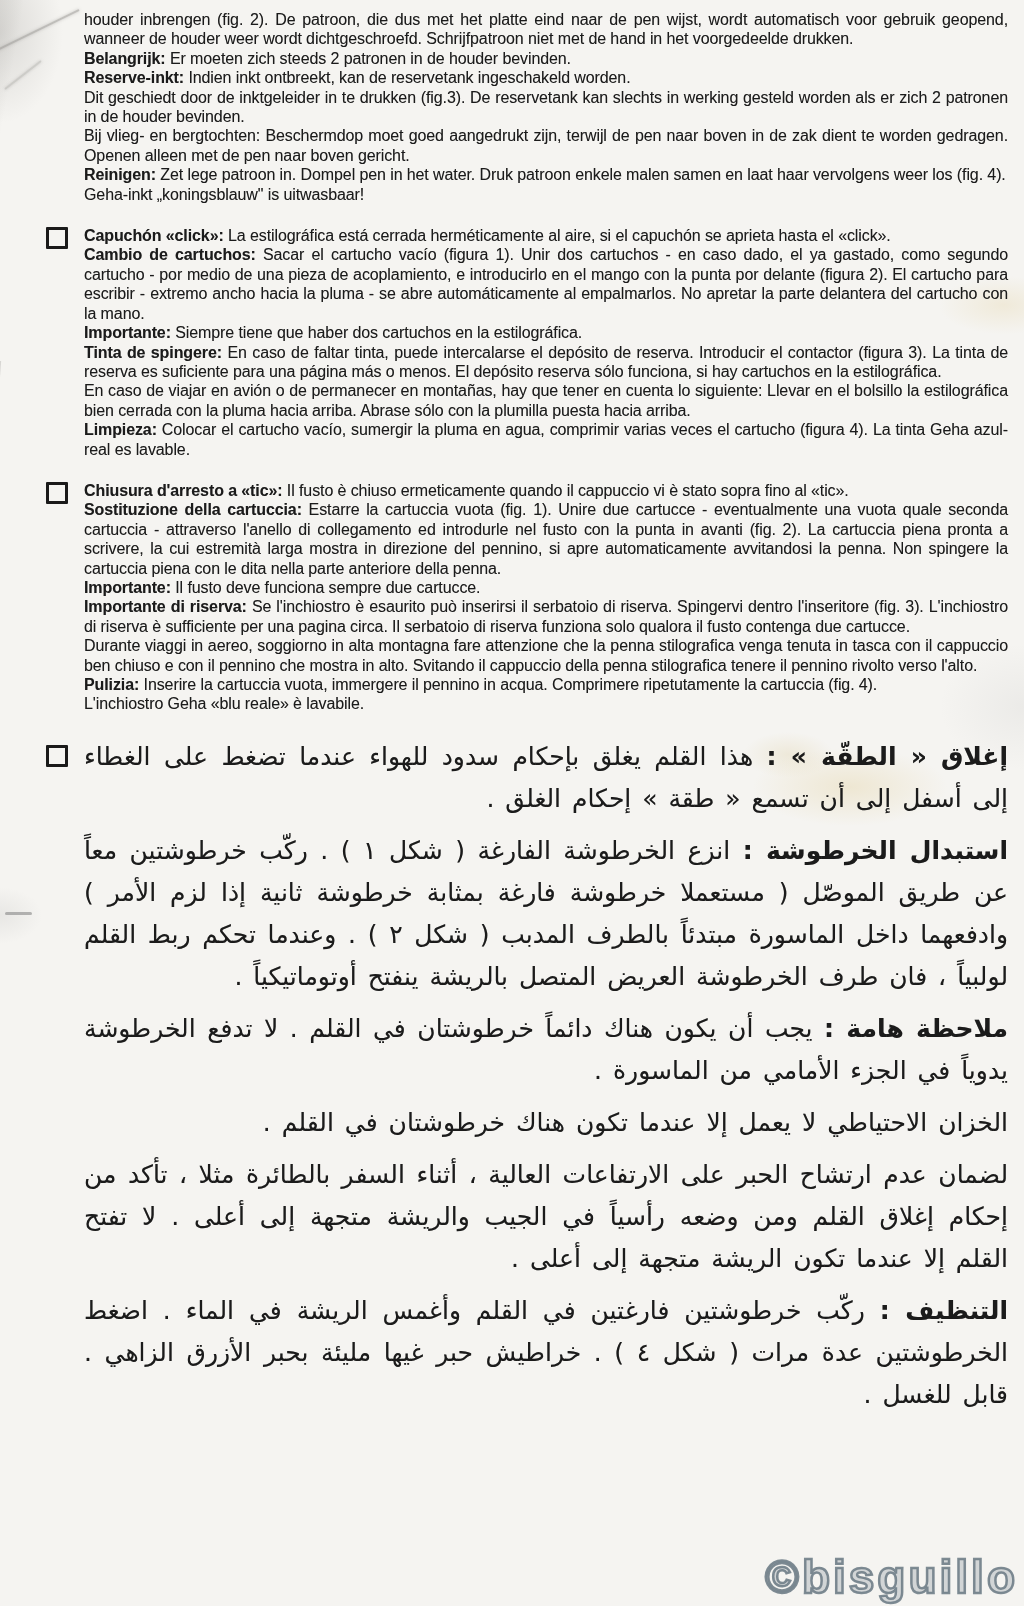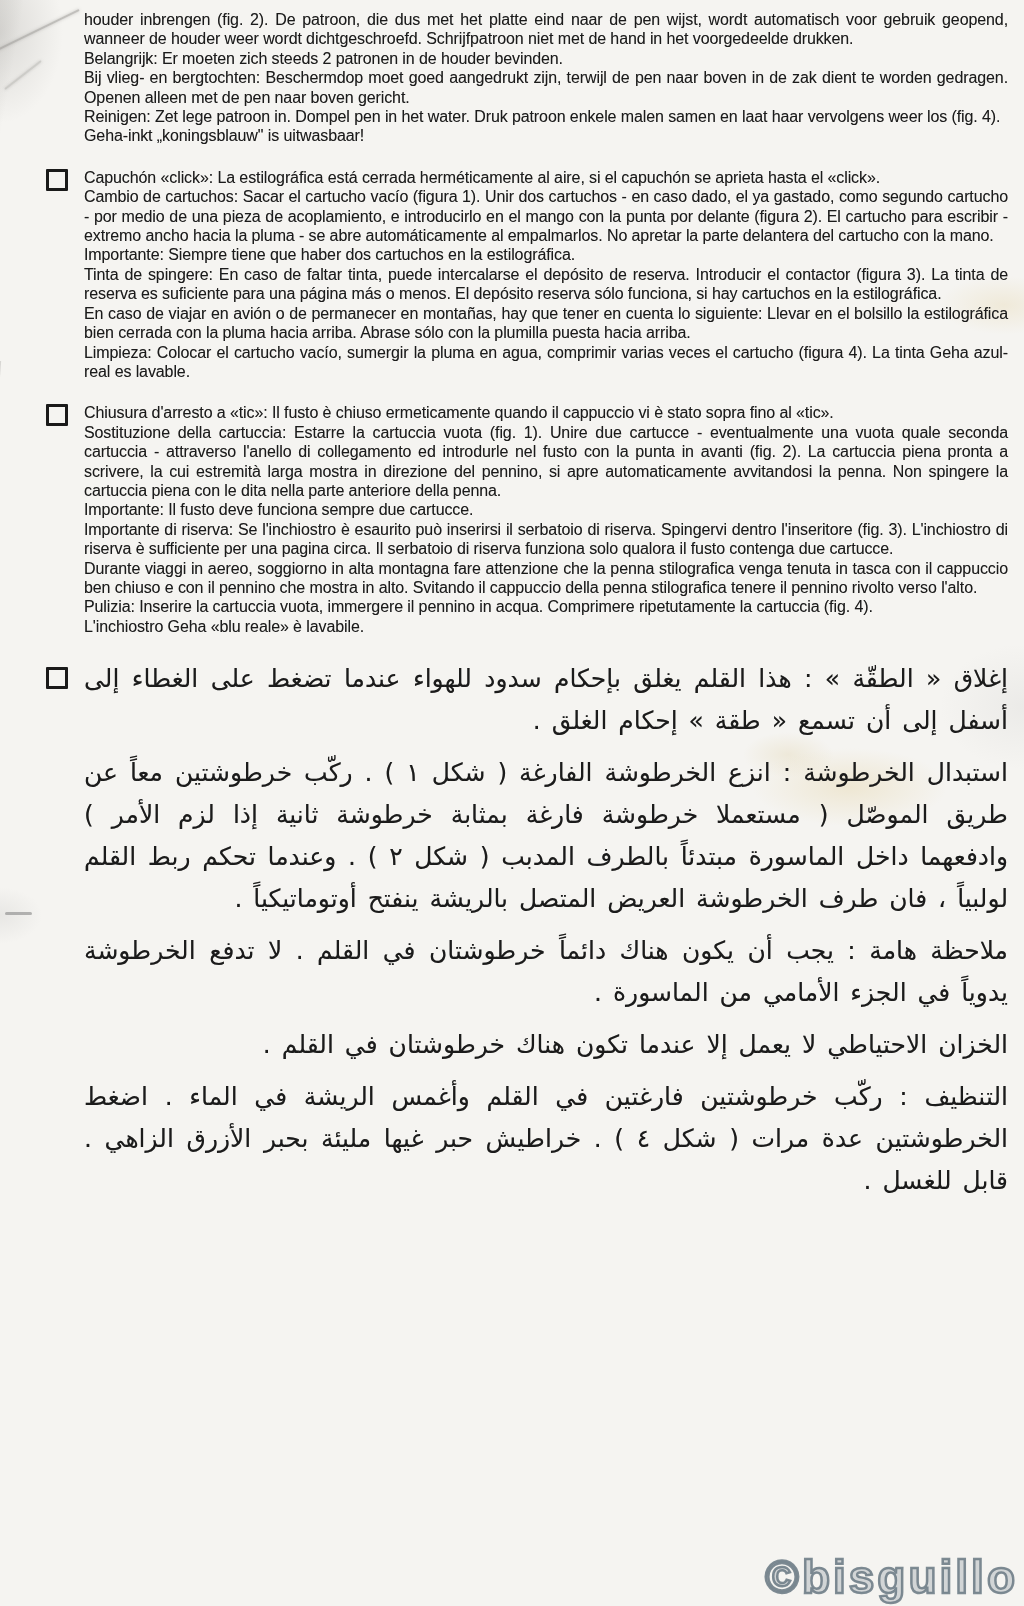--- a/index.html
+++ b/index.html
@@ -29,21 +29,21 @@
     transform:rotate(4deg);}
   .dash-left{left:5px;top:912px;width:27px;height:3px;background:rgba(125,125,125,0.55);
     border-radius:2px;}
   .content{
     position:absolute;left:84px;right:16px;top:10px;
     color:#1b1b1b;
     text-shadow:0 0 0.6px rgba(30,30,30,0.35);
   }
   .sec{position:relative;margin:0 0 22px 0;}
   .sec p{margin:0;text-align:justify;}
-  .sec b{font-weight:400;}
+  .sec b{font-weight:700;}
   .sec-dutch,.sec-spanish,.sec-italian{
     font-size:16px;line-height:19.4px;letter-spacing:-0.1px;
   }
   .sec-arabic{
     direction:rtl;
     font-family:"DejaVu Sans",sans-serif;
     font-size:25px;line-height:42px;
   }
   .sec-arabic p{margin-bottom:10px;word-spacing:3px;}
   .checkbox{
@@ -66,20 +66,22 @@
 <div class="page">
   <div class="artifact crease-a"></div>
   <div class="artifact crease-b"></div>
   <div class="artifact crease-c"></div>
   <div class="artifact dash-left"></div>
 
   <div class="content">
       <section class="sec sec-dutch" dir="ltr" lang="nl">
         <p><span>houder inbrengen (fig. 2). De patroon, die dus met het platte eind naar de pen wijst, wordt automatisch voor gebruik geopend, wanneer de houder weer wordt dichtgeschroefd. Schrijfpatroon niet met de hand in het voorgedeelde drukken.</span></p>
         <p><b>Belangrijk:</b><span> Er moeten zich steeds 2 patronen in de houder bevinden.</span></p>
+        <p><b>Reserve-inkt:</b><span> Indien inkt ontbreekt, kan de reservetank ingeschakeld worden.</span></p>
+        <p><span>Dit geschiedt door de inktgeleider in te drukken (fig.3). De reservetank kan slechts in werking gesteld worden als er zich 2 patronen in de houder bevinden.</span></p>
         <p><span>Bij vlieg- en bergtochten: Beschermdop moet goed aangedrukt zijn, terwijl de pen naar boven in de zak dient te worden gedragen. Openen alleen met de pen naar boven gericht.</span></p>
         <p><b>Reinigen:</b><span> Zet lege patroon in. Dompel pen in het water. Druk patroon enkele malen samen en laat haar vervolgens weer los (fig. 4).</span></p>
         <p><span>Geha-inkt „koningsblauw" is uitwasbaar!</span></p>
       </section>
       <section class="sec sec-spanish" dir="ltr" lang="es">
         <span class="checkbox"></span>
         <p><b>Capuchón «click»:</b><span> La estilográfica está cerrada herméticamente al aire, si el capuchón se aprieta hasta el «click».</span></p>
         <p><b>Cambio de cartuchos:</b><span> Sacar el cartucho vacío (figura 1). Unir dos cartuchos - en caso dado, el ya gastado, como segundo cartucho - por medio de una pieza de acoplamiento, e introducirlo en el mango con la punta por delante (figura 2). El cartucho para escribir - extremo ancho hacia la pluma - se abre automáticamente al empalmarlos. No apretar la parte delantera del cartucho con la mano.</span></p>
         <p><b>Importante:</b><span> Siempre tiene que haber dos cartuchos en la estilográfica.</span></p>
         <p><b>Tinta de spingere:</b><span> En caso de faltar tinta, puede intercalarse el depósito de reserva. Introducir el contactor (figura 3). La tinta de reserva es suficiente para una página más o menos. El depósito reserva sólo funciona, si hay cartuchos en la estilográfica.</span></p>
@@ -95,18 +97,19 @@
         <p><span>Durante viaggi in aereo, soggiorno in alta montagna fare attenzione che la penna stilografica venga tenuta in tasca con il cappuccio ben chiuso e con il pennino che mostra in alto. Svitando il cappuccio della penna stilografica tenere il pennino rivolto verso l'alto.</span></p>
         <p><b>Pulizia:</b><span> Inserire la cartuccia vuota, immergere il pennino in acqua. Comprimere ripetutamente la cartuccia (fig. 4).</span></p>
         <p><span>L'inchiostro Geha «blu reale» è lavabile.</span></p>
       </section>
       <section class="sec sec-arabic" dir="rtl" lang="ar">
         <span class="checkbox"></span>
         <p><b>إغلاق « الطقّة » :</b><span> هذا القلم يغلق بإحكام سدود للهواء عندما تضغط على الغطاء إلى أسفل إلى أن تسمع « طقة » إحكام الغلق .</span></p>
         <p><b>استبدال الخرطوشة :</b><span> انزع الخرطوشة الفارغة ( شكل ١ ) . ركّب خرطوشتين معاً عن طريق الموصّل ( مستعملا خرطوشة فارغة بمثابة خرطوشة ثانية إذا لزم الأمر ) وادفعهما داخل الماسورة مبتدئاً بالطرف المدبب ( شكل ٢ ) . وعندما تحكم ربط القلم لولبياً ، فان طرف الخرطوشة العريض المتصل بالريشة ينفتح أوتوماتيكياً .</span></p>
         <p><b>ملاحظة هامة :</b><span> يجب أن يكون هناك دائماً خرطوشتان في القلم . لا تدفع الخرطوشة يدوياً في الجزء الأمامي من الماسورة .</span></p>
         <p><span>الخزان الاحتياطي لا يعمل إلا عندما تكون هناك خرطوشتان في القلم .</span></p>
+        <p><span>لضمان عدم ارتشاح الحبر على الارتفاعات العالية ، أثناء السفر بالطائرة مثلا ، تأكد من إحكام إغلاق القلم ومن وضعه رأسياً في الجيب والريشة متجهة إلى أعلى . لا تفتح القلم إلا عندما تكون الريشة متجهة إلى أعلى .</span></p>
         <p><b>التنظيف :</b><span> ركّب خرطوشتين فارغتين في القلم وأغمس الريشة في الماء . اضغط الخرطوشتين عدة مرات ( شكل ٤ ) . خراطيش حبر غيها مليئة بحبر الأزرق الزاهي . قابل للغسل .</span></p>
       </section>
     </div>
 
   <div class="watermark">©bisguillo</div>
 </div>
 
 </body></html>

